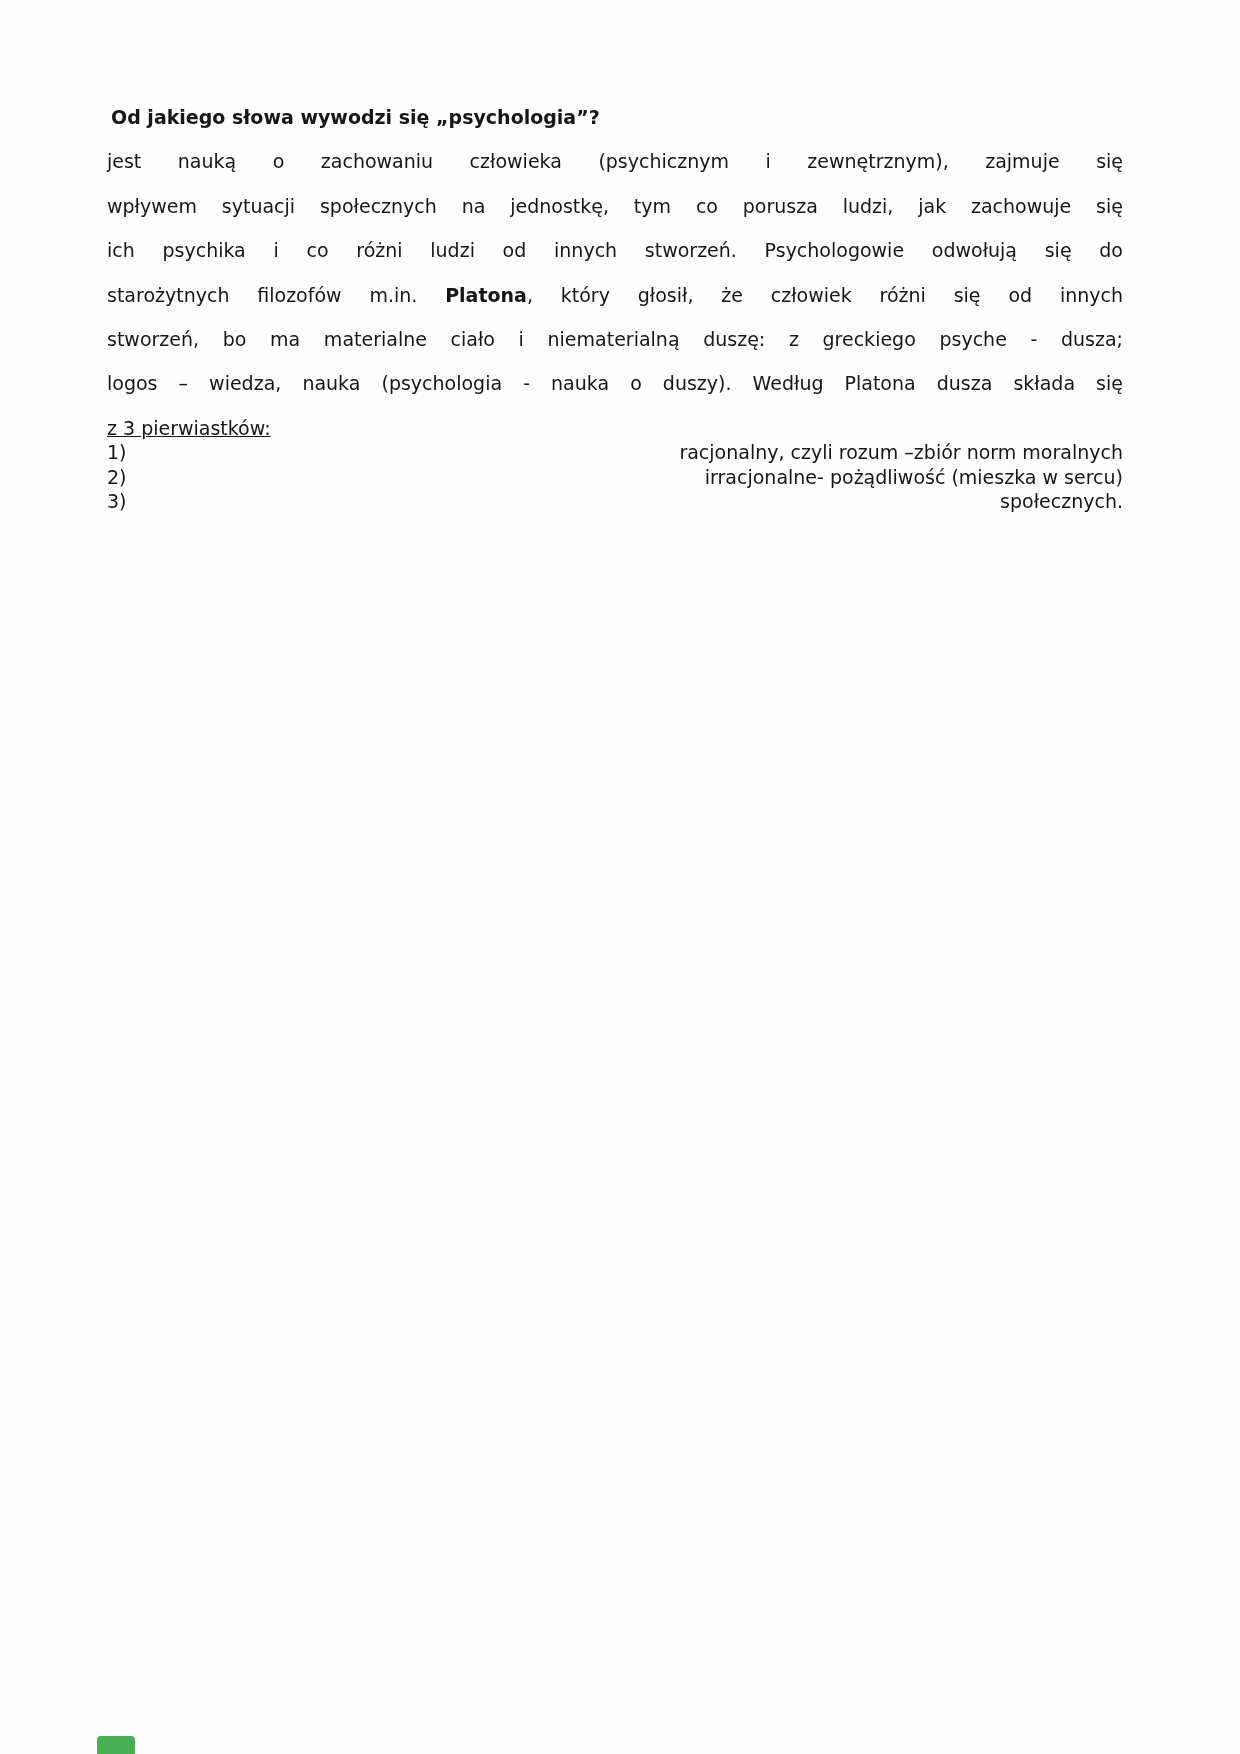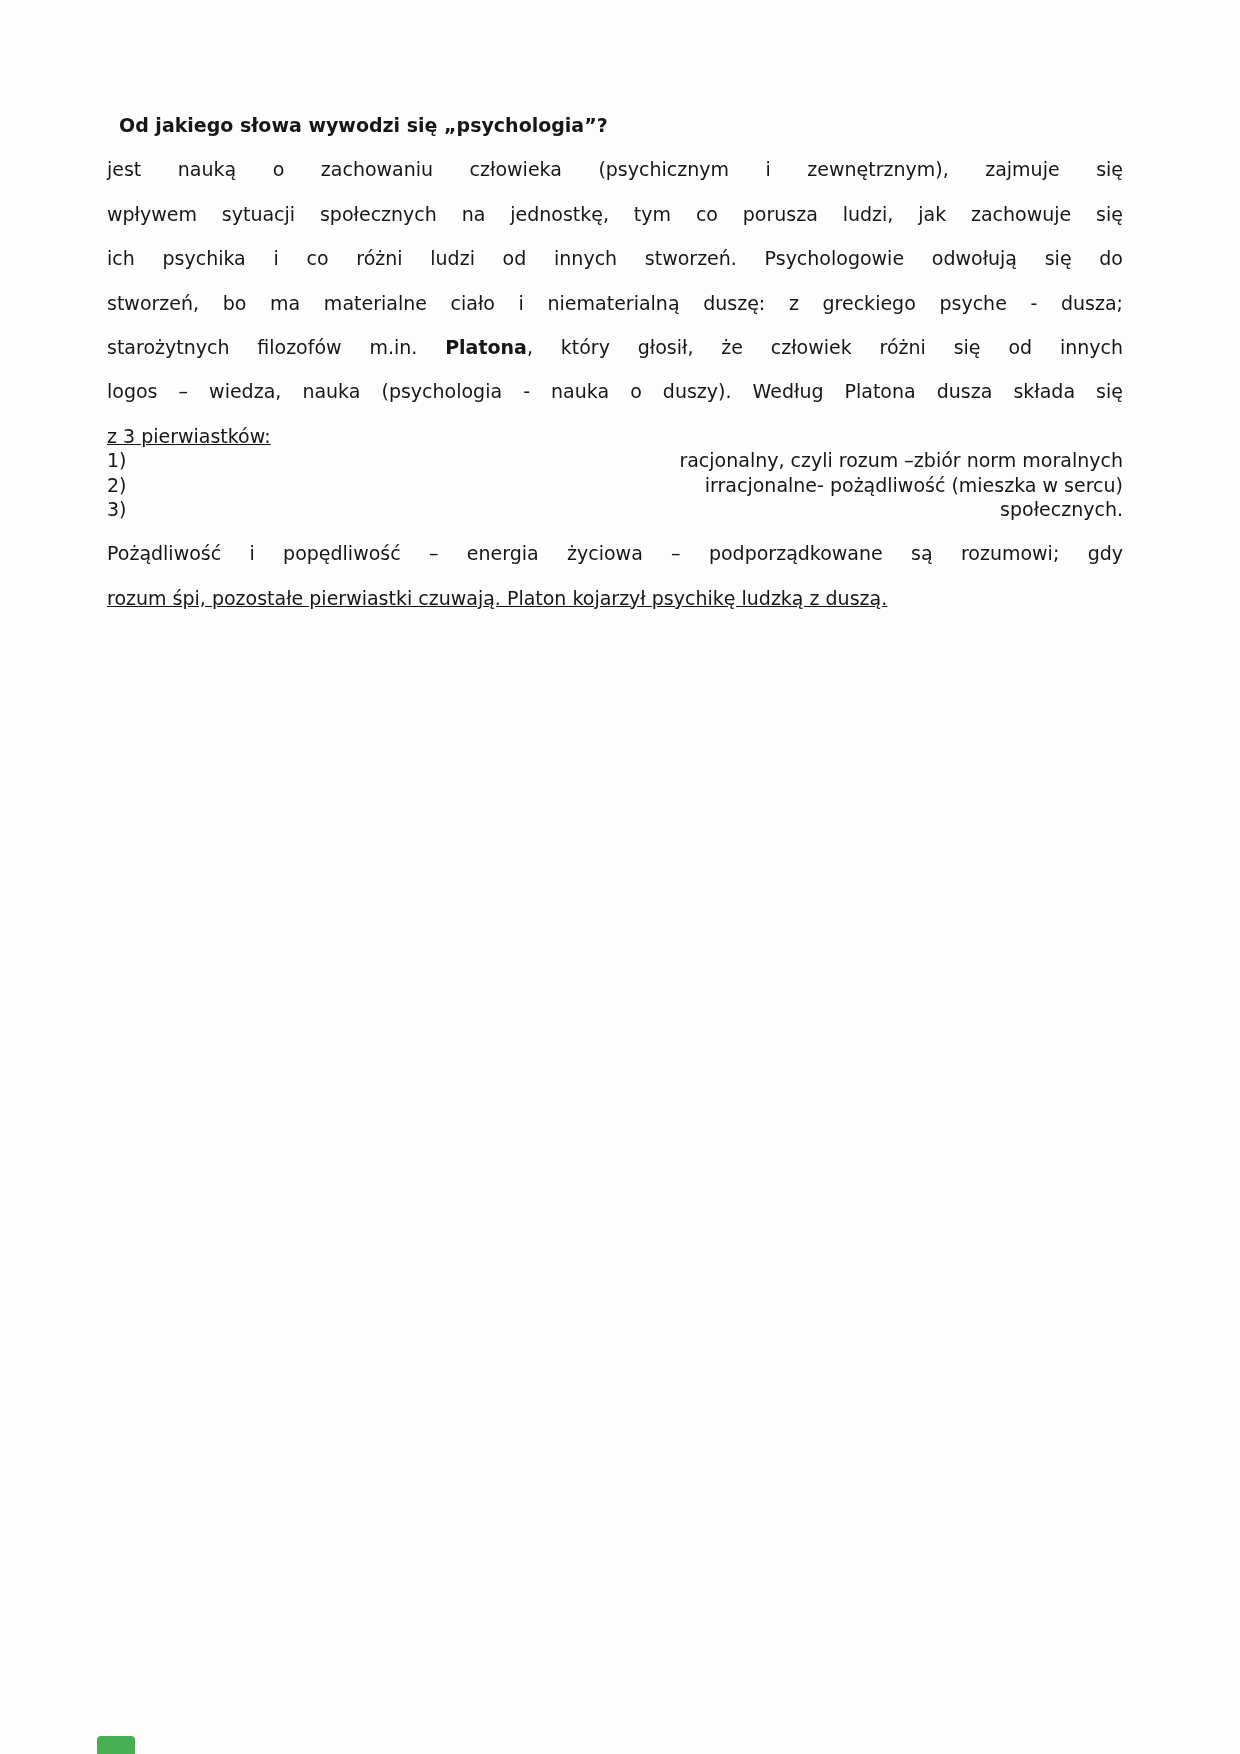--- a/index.html
+++ b/index.html
@@ -18,21 +18,21 @@
   }
   .content {
     position: absolute;
     left: 107px;
     top: 101px;
     width: 1016px;
     font-size: 19px;
     line-height: 24.4px;
   }
   .heading {
-    margin: 12px;
+    margin: 4px;
     font-size: 19px;
     font-weight: bold;
     line-height: 24.4px;
     text-align: left;
   }
   .para .line {
     text-align: justify;
     text-align-last: justify;
     margin-top: 20px;
   }
@@ -66,38 +66,34 @@
 </head>
 <body>
 
 <div class="page" style="background: rgb(253, 253, 253); color: rgb(22, 22, 22);">
   <div class="content">
     <h1 class="heading">Od jakiego słowa wywodzi się „psychologia”?</h1>
     <div class="para">
         <div class="line"><span>jest nauką o zachowaniu człowieka (psychicznym i zewnętrznym), zajmuje się</span></div>
         <div class="line"><span>wpływem sytuacji społecznych na jednostkę, tym co porusza ludzi, jak zachowuje się</span></div>
         <div class="line"><span>ich psychika i co różni ludzi od innych stworzeń. Psychologowie odwołują się do</span></div>
+        <div class="line"><span>starożytnych filozofów m.in. </span><span class="b">Platona</span><span>, który głosił, że człowiek różni się od innych</span></div>
         <div class="line"><span>stworzeń, bo ma materialne ciało i niematerialną duszę: z greckiego psyche - dusza;</span></div>
-        <div class="line"><span>starożytnych filozofów m.in. </span><span class="b">Platona</span><span>, który głosił, że człowiek różni się od innych</span></div>
         <div class="line"><span>logos – wiedza, nauka (psychologia - nauka o duszy). Według Platona dusza składa się</span></div>
         <div class="line"><span>z 3 pierwiastków:</span></div>
       </div>
     <div class="numlist">
         <div class="li">
           <span class="num">1)</span>
           <span class="txt">racjonalny, czyli rozum –zbiór norm moralnych</span>
         </div>
         <div class="li">
           <span class="num">2)</span>
           <span class="txt">irracjonalne- pożądliwość (mieszka w sercu)</span>
         </div>
         <div class="li">
           <span class="num">3)</span>
           <span class="txt">społecznych.</span>
         </div>
       </div>
-    <div class="para">
-        <div class="line"><span>Pożądliwość i popędliwość – energia życiowa – podporządkowane są rozumowi; gdy</span></div>
-        <div class="line"><span>rozum śpi, pozostałe pierwiastki czuwają. Platon kojarzył psychikę ludzką z duszą.</span></div>
-      </div>
   </div>
   <div class="logo-fragment" style="background: rgb(71, 174, 83);"></div>
 </div>
 
 </body></html>

